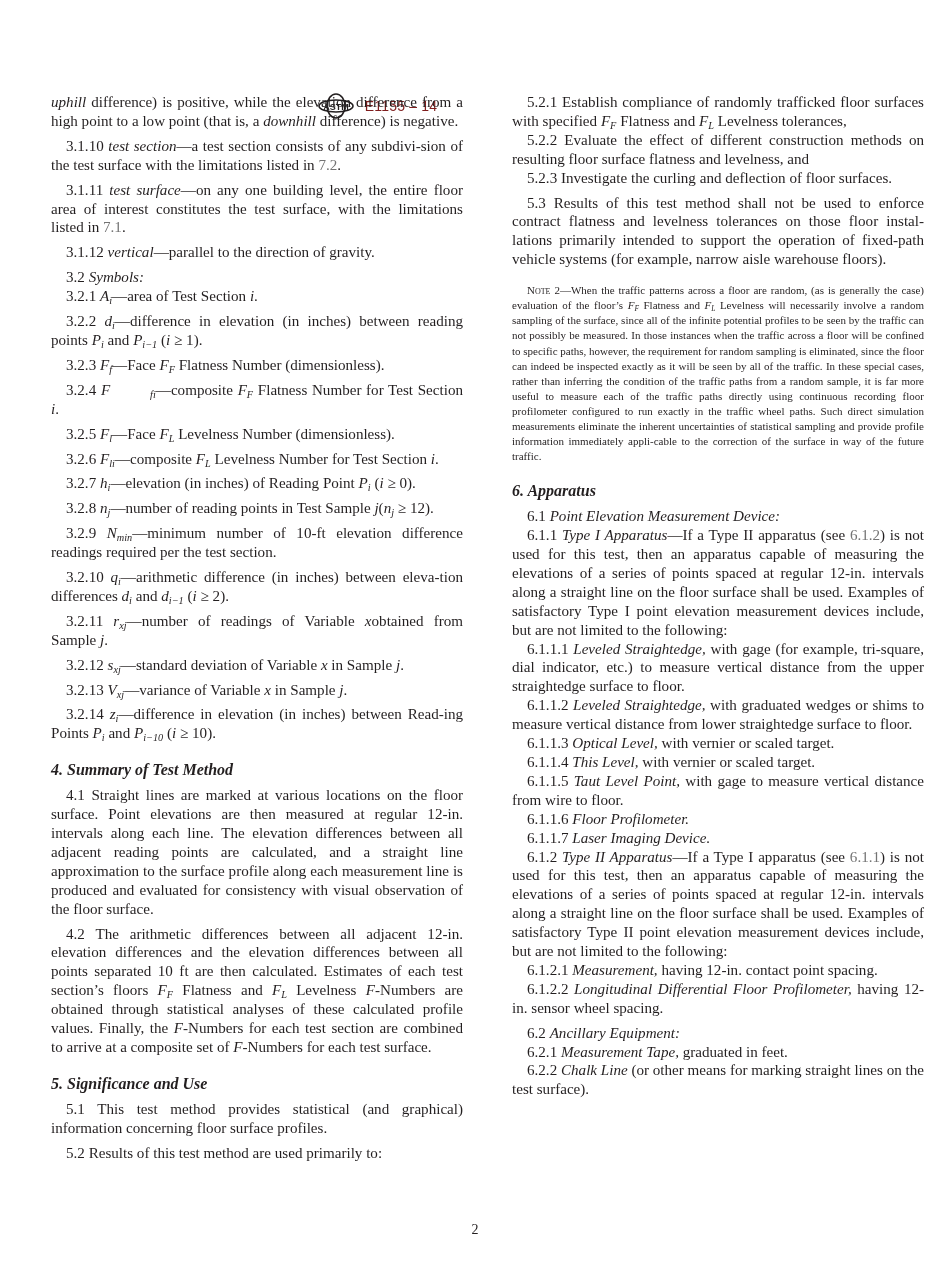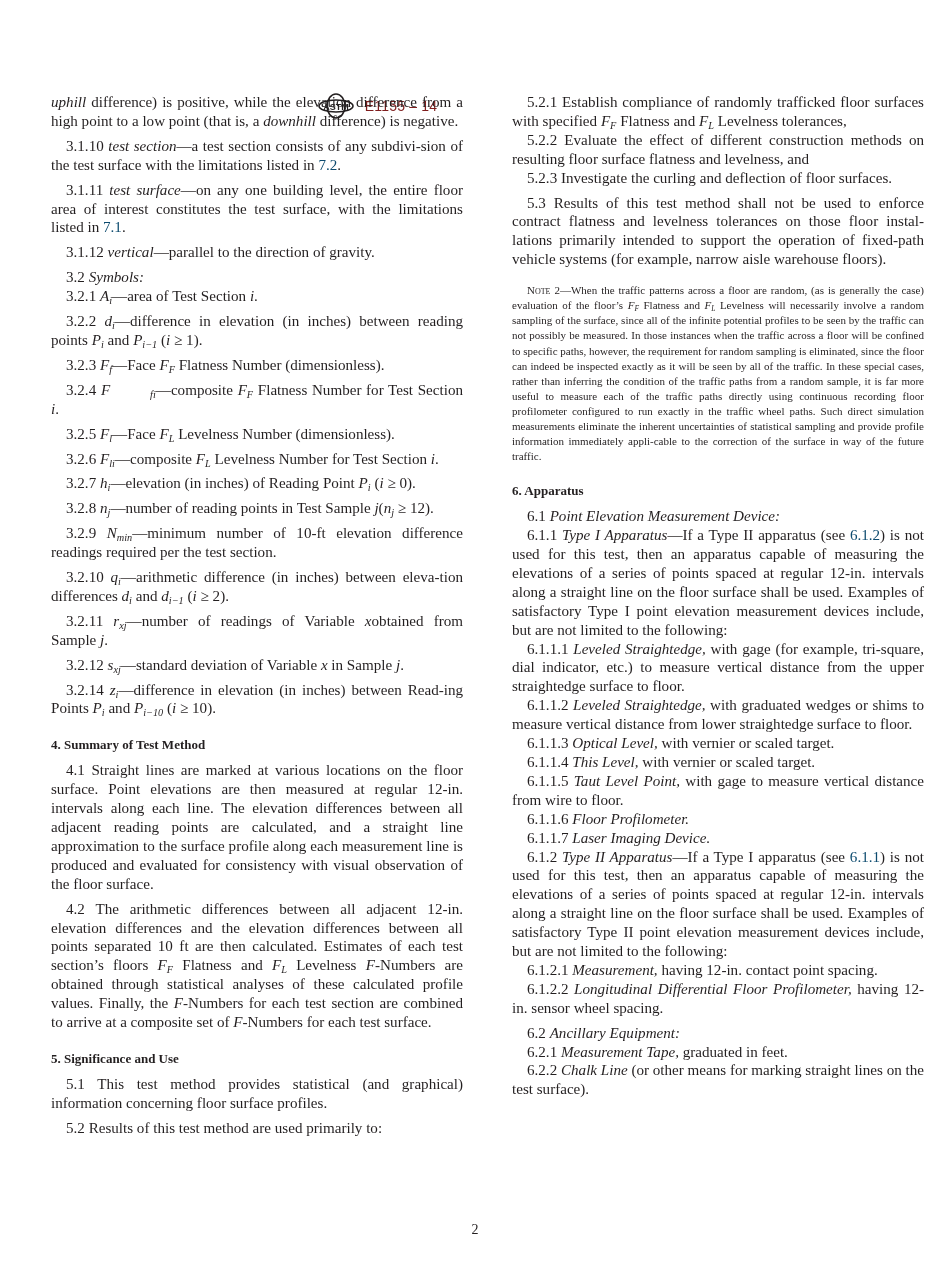--- a/index.html
+++ b/index.html
@@ -9,26 +9,26 @@
             display: flex; justify-content: center; align-items: center; gap: 10px; margin-top: 37px; }
   .logo { width: 38px; height: 26px; }
   .designation { font-family: "Liberation Sans", "DejaVu Sans", sans-serif; font-weight: normal;
                  font-size: 14px; letter-spacing: 0.2px; color: #7f1d1d; }
   .col { position: absolute; top: 93px; width: 412px; font-size: 15.1px; line-height: 18.9px; }
   .col.left { left: 51px; }
   .col.right { left: 512px; }
   .p { text-align: justify; text-indent: 15px; margin: 0 0 6px 0; hyphens: manual; }
   .p.tight { margin-bottom: 0; }
   .p.noindent { text-indent: 0; }
-  .heading { font-weight: bold; font-size: 13px; margin: 18px 0 6px 0; text-indent: 0; }
+  .heading { font-weight: bold; font-size: 16px; margin: 18px 0 6px 0; text-indent: 0; font-style: italic; }
   .note { font-size: 11px; line-height: 15.1px; text-align: justify; text-indent: 15px; margin: 14px 0 0 0; }
   .sc { font-variant: small-caps; }
   i { font-style: italic; }
   sub { font-size: 0.68em; vertical-align: -0.3em; line-height: 0; }
-  a.ref { color: #0c4a6e; text-decoration: none; }
+  a.ref { color: #737373; text-decoration: none; }
   .page-num { position: absolute; top: 1222px; left: 0; width: 950px; text-align: center; font-size: 14px; }
 </style>
 </head>
 <body>
 
 <div class="header">
   <svg class="logo" viewBox="0 0 38 26">
     <ellipse cx="19" cy="13" rx="17" ry="6" fill="none" stroke="#231f20" stroke-width="1.6"></ellipse>
     <ellipse cx="19" cy="13" rx="9" ry="12" fill="none" stroke="#231f20" stroke-width="1.6"></ellipse>
     <text x="19" y="17" text-anchor="middle" font-family="Liberation Sans, sans-serif" font-weight="bold" font-size="9" fill="#231f20">ASTM</text>
@@ -47,20 +47,21 @@
     <p class="p">3.2.3 <i>F</i><sub style="font-style: italic;">f</sub>—Face <i>F</i><sub style="font-style: italic;">F</sub> Flatness Number (dimensionless).</p>
     <p class="p">3.2.4 <i>F</i><sub style="font-style: italic; margin-left: 40px;">fi</sub>—composite <i>F</i><sub style="font-style: italic;">F</sub> Flatness Number for Test Section <i>i</i>.</p>
     <p class="p">3.2.5 <i>F</i><sub style="font-style: italic;">l</sub>—Face <i>F</i><sub style="font-style: italic;">L</sub> Levelness Number (dimensionless).</p>
     <p class="p">3.2.6 <i>F</i><sub style="font-style: italic;">li</sub>—composite <i>F</i><sub style="font-style: italic;">L</sub> Levelness Number for Test Section <i>i</i>.</p>
     <p class="p">3.2.7 <i>h</i><sub style="font-style: italic;">i</sub>—elevation (in inches) of Reading Point <i>P</i><sub style="font-style: italic;">i</sub> (<i>i</i> ≥ 0).</p>
     <p class="p">3.2.8 <i>n</i><sub style="font-style: italic;">j</sub>—number of reading points in Test Sample <i>j</i>(<i>n</i><sub style="font-style: italic;">j</sub> ≥ 12).</p>
     <p class="p">3.2.9 <i>N</i><sub style="font-style: italic;">min</sub>—minimum number of 10-ft elevation difference readings required per the test section.</p>
     <p class="p">3.2.10 <i>q</i><sub style="font-style: italic;">i</sub>—arithmetic difference (in inches) between eleva-tion differences <i>d</i><sub style="font-style: italic;">i</sub> and <i>d</i><sub style="font-style: italic;">i−1</sub> (<i>i</i> ≥ 2).</p>
     <p class="p">3.2.11 <i>r</i><sub style="font-style: italic;">xj</sub>—number of readings of Variable <i>x</i>obtained from Sample <i>j</i>.</p>
     <p class="p">3.2.12 <i>s</i><sub style="font-style: italic;">xj</sub>—standard deviation of Variable <i>x</i> in Sample <i>j</i>.</p>
+    <p class="p">3.2.13 <i>V</i><sub style="font-style: italic;">xj</sub>—variance of Variable <i>x</i> in Sample <i>j</i>.</p>
     <p class="p">3.2.14 <i>z</i><sub style="font-style: italic;">i</sub>—difference in elevation (in inches) between Read-ing Points <i>P</i><sub style="font-style: italic;">i</sub> and <i>P</i><sub style="font-style: italic;">i−10</sub> (<i>i</i> ≥ 10).</p>
     <h2 class="heading">4.  Summary of Test Method</h2>
     <p class="p">4.1 Straight lines are marked at various locations on the floor surface. Point elevations are then measured at regular 12-in. intervals along each line. The elevation differences between all adjacent reading points are calculated, and a straight line approximation to the surface profile along each measurement line is produced and evaluated for consistency with visual observation of the floor surface.</p>
     <p class="p">4.2 The arithmetic differences between all adjacent 12-in. elevation differences and the elevation differences between all points separated 10 ft are then calculated. Estimates of each test section’s floors <i>F</i><sub style="font-style: italic;">F</sub> Flatness and <i>F</i><sub style="font-style: italic;">L</sub> Levelness <i>F</i>-Numbers are obtained through statistical analyses of these calculated profile values. Finally, the <i>F</i>-Numbers for each test section are combined to arrive at a composite set of <i>F</i>-Numbers for each test surface.</p>
     <h2 class="heading">5.  Significance and Use</h2>
     <p class="p">5.1 This test method provides statistical (and graphical) information concerning floor surface profiles.</p>
     <p class="p">5.2 Results of this test method are used primarily to:</p>
   </div>
 <div class="col right">
     <p class="p tight">5.2.1 Establish compliance of randomly trafficked floor surfaces with specified <i>F</i><sub style="font-style: italic;">F</sub> Flatness and <i>F</i><sub style="font-style: italic;">L</sub> Levelness tolerances,</p>

